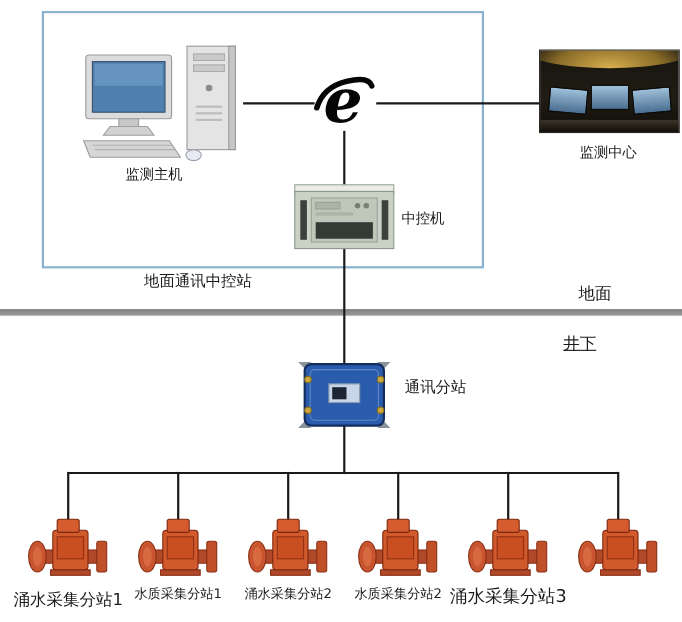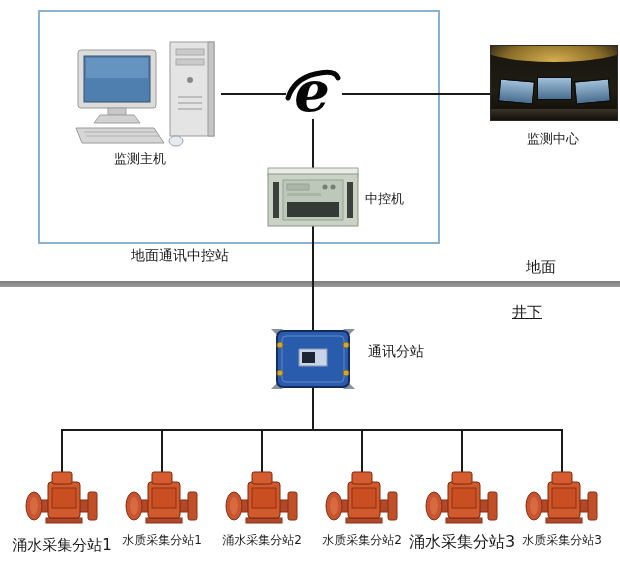--- a/index.html
+++ b/index.html
@@ -210,15 +210,14 @@
 
   <div class="lbl" style="left:512px;top:303px;font-size:15px;z-index:2;text-decoration:underline;">井下</div>
 
   <div class="lbl" style="left:368px;top:343px;font-size:14px;z-index:2;">通讯分站</div>
 
   <div class="lbl center" style="left:7px;top:536px;width:110px;font-size:15px;z-index:2;">涌水采集分站1</div>
   <div class="lbl center" style="left:107px;top:532px;width:110px;font-size:12px;z-index:2;">水质采集分站1</div>
   <div class="lbl center" style="left:207px;top:532px;width:110px;font-size:12px;z-index:2;">涌水采集分站2</div>
   <div class="lbl center" style="left:307px;top:532px;width:110px;font-size:12px;z-index:2;">水质采集分站2</div>
   <div class="lbl center" style="left:407px;top:532px;width:110px;font-size:16px;z-index:2;">涌水采集分站3</div>
-  <div class="lbl center" style="left:507px;top:532px;width:110px;font-size:12px;z-index:2;">水质采集分站3</div>
 
 </div>
 
 </body></html>

